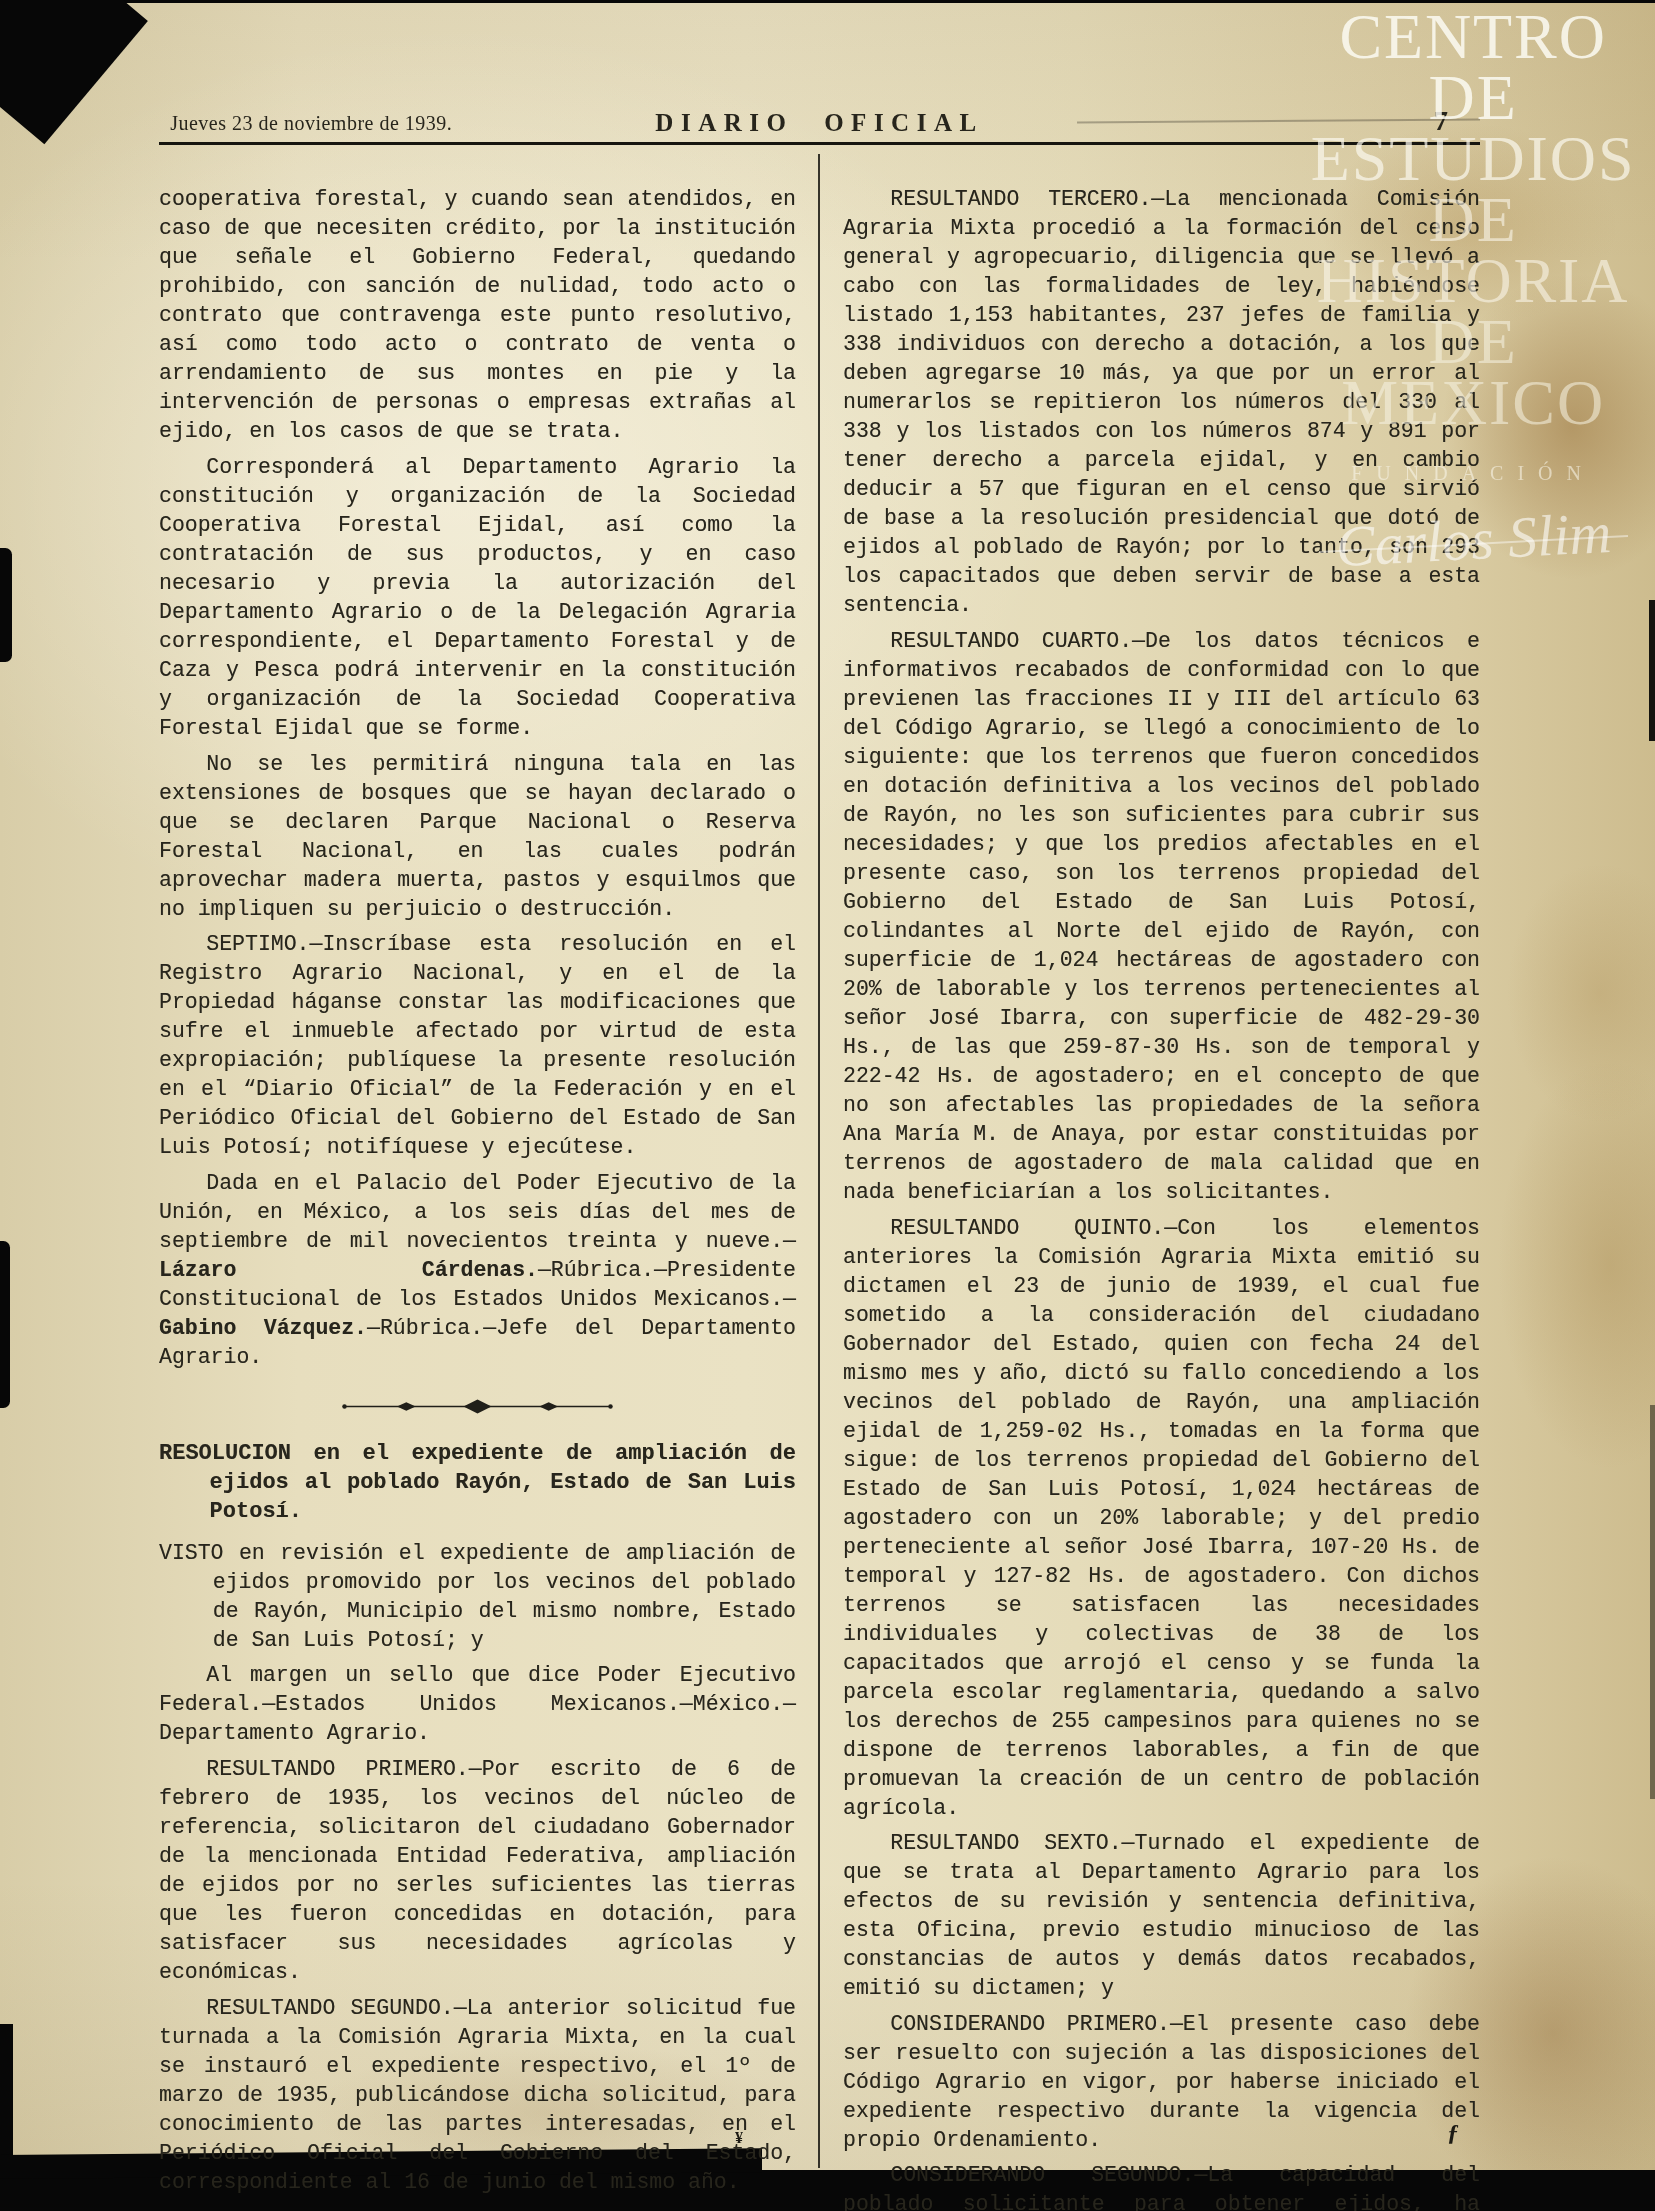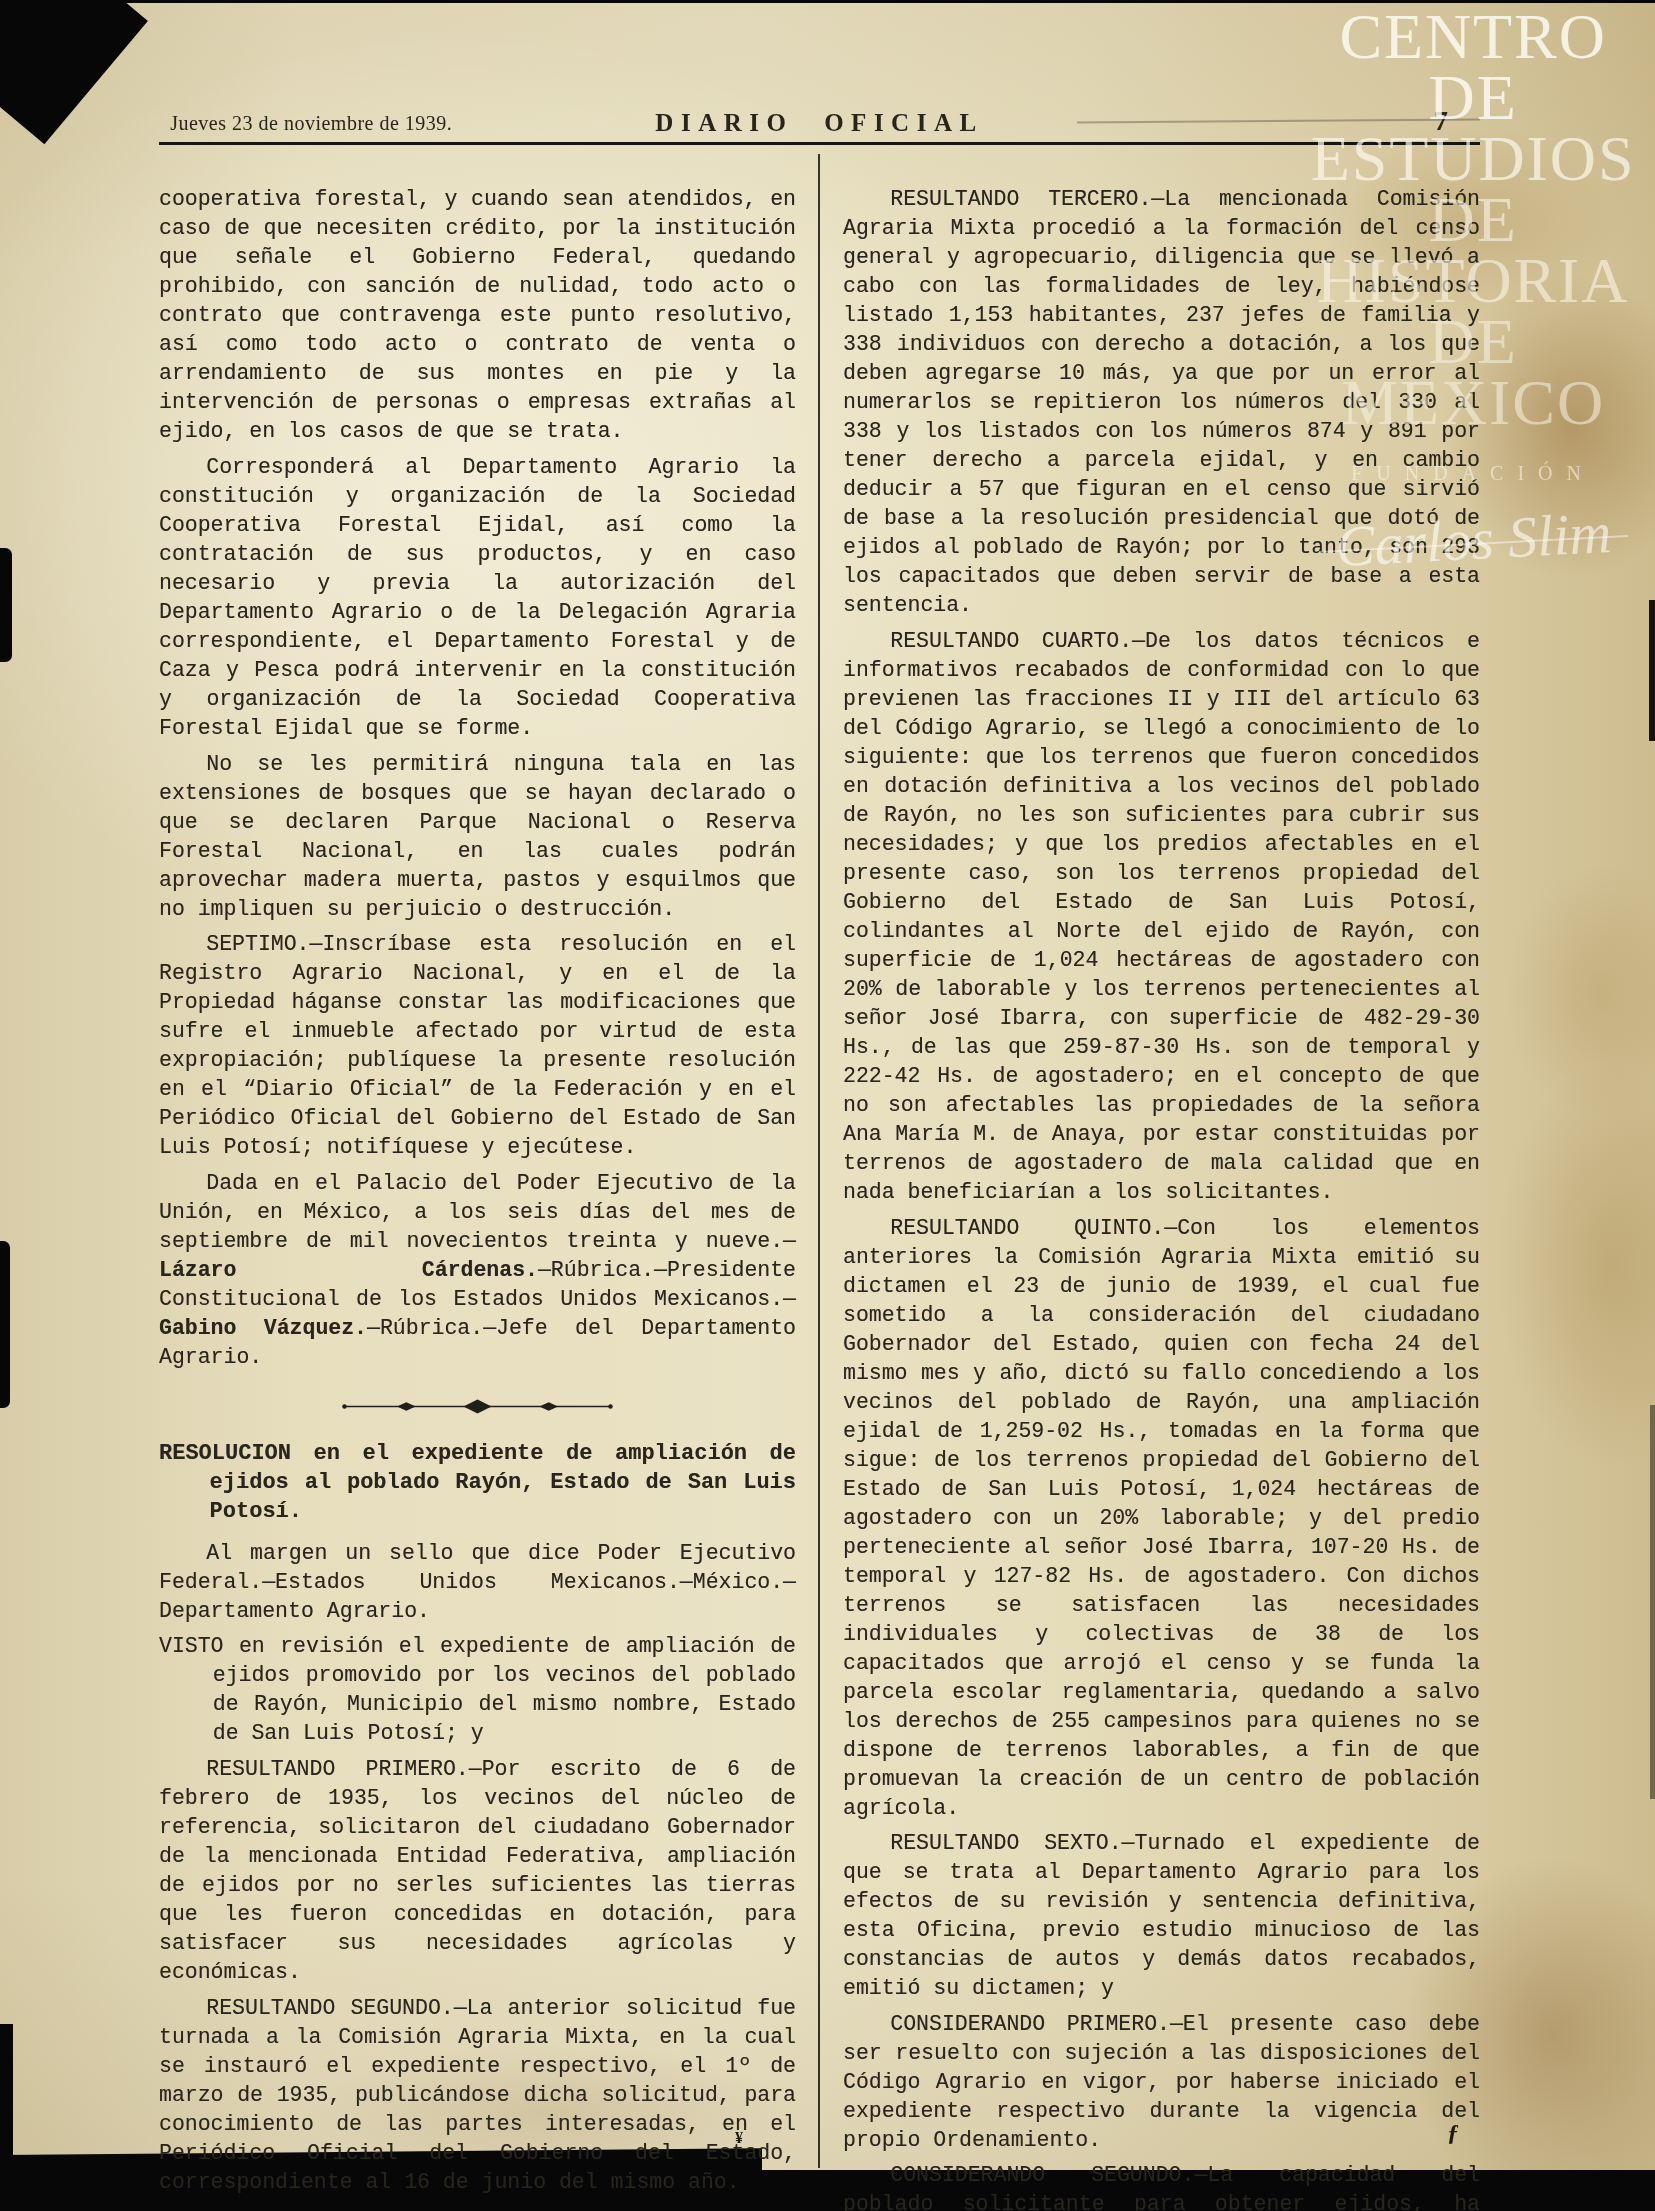--- a/index.html
+++ b/index.html
@@ -93,22 +93,22 @@
     <svg width="281" height="17" viewBox="0 0 300 18" xmlns="http://www.w3.org/2000/svg">
       <line x1="8" y1="9" x2="292" y2="9" stroke="#201f19" stroke-width="1.6"></line>
       <polygon points="150,1.5 165,9 150,16.5 135,9" fill="#201f19"></polygon>
       <polygon points="74,4.5 84,9 74,13.5 64,9" fill="#201f19"></polygon>
       <polygon points="226,4.5 236,9 226,13.5 216,9" fill="#201f19"></polygon>
       <circle cx="8" cy="9" r="2.4" fill="#201f19"></circle>
       <circle cx="292" cy="9" r="2.4" fill="#201f19"></circle>
     </svg>
   </div>
 <p class="para heading"><b>RESOLUCION en el expediente de ampliación de ejidos al poblado Rayón, Estado de San Luis Potosí.</b></p>
+          <p class="para hanging"><span>VISTO en revisión el expediente de ampliación de ejidos promovido por los vecinos del poblado de Rayón, Municipio del mismo nombre, Estado de San Luis Potosí; y</span></p>
           <p class="para indent"><span>Al margen un sello que dice Poder Ejecutivo Federal.—Estados Unidos Mexicanos.—México.—Departamento Agrario.</span></p>
-          <p class="para hanging"><span>VISTO en revisión el expediente de ampliación de ejidos promovido por los vecinos del poblado de Rayón, Municipio del mismo nombre, Estado de San Luis Potosí; y</span></p>
           <p class="para indent"><span>RESULTANDO PRIMERO.—Por escrito de 6 de febrero de 1935, los vecinos del núcleo de referencia, solicitaron del ciudadano Gobernador de la mencionada Entidad Federativa, ampliación de ejidos por no serles suficientes las tierras que les fueron concedidas en dotación, para satisfacer sus necesidades agrícolas y económicas.</span></p>
           <p class="para indent"><span>RESULTANDO SEGUNDO.—La anterior solicitud fue turnada a la Comisión Agraria Mixta, en la cual se instauró el expediente respectivo, el 1º de marzo de 1935, publicándose dicha solicitud, para conocimiento de las partes interesadas, en el Periódico Oficial del Gobierno del Estado, correspondiente al 16 de junio del mismo año.</span></p>
         </div>
       <div class="col" id="col-right">
           <p class="para indent"><span>RESULTANDO TERCERO.—La mencionada Comisión Agraria Mixta procedió a la formación del censo general y agropecuario, diligencia que se llevó a cabo con las formalidades de ley, habiéndose listado 1,153 habitantes, 237 jefes de familia y 338 individuos con derecho a dotación, a los que deben agregarse 10 más, ya que por un error al numerarlos se repitieron los números del 330 al 338 y los listados con los números 874 y 891 por tener derecho a parcela ejidal, y en cambio deducir a 57 que figuran en el censo que sirvió de base a la resolución presidencial que dotó de ejidos al poblado de Rayón; por lo tanto, son 293 los capacitados que deben servir de base a esta sentencia.</span></p>
           <p class="para indent"><span>RESULTANDO CUARTO.—De los datos técnicos e informativos recabados de conformidad con lo que previenen las fracciones II y III del artículo 63 del Código Agrario, se llegó a conocimiento de lo siguiente: que los terrenos que fueron concedidos en dotación definitiva a los vecinos del poblado de Rayón, no les son suficientes para cubrir sus necesidades; y que los predios afectables en el presente caso, son los terrenos propiedad del Gobierno del Estado de San Luis Potosí, colindantes al Norte del ejido de Rayón, con superficie de 1,024 hectáreas de agostadero con 20% de laborable y los terrenos pertenecientes al señor José Ibarra, con superficie de 482-29-30 Hs., de las que 259-87-30 Hs. son de temporal y 222-42 Hs. de agostadero; en el concepto de que no son afectables las propiedades de la señora Ana María M. de Anaya, por estar constituidas por terrenos de agostadero de mala calidad que en nada beneficiarían a los solicitantes.</span></p>
           <p class="para indent"><span>RESULTANDO QUINTO.—Con los elementos anteriores la Comisión Agraria Mixta emitió su dictamen el 23 de junio de 1939, el cual fue sometido a la consideración del ciudadano Gobernador del Estado, quien con fecha 24 del mismo mes y año, dictó su fallo concediendo a los vecinos del poblado de Rayón, una ampliación ejidal de 1,259-02 Hs., tomadas en la forma que sigue: de los terrenos propiedad del Gobierno del Estado de San Luis Potosí, 1,024 hectáreas de agostadero con un 20% laborable; y del predio perteneciente al señor José Ibarra, 107-20 Hs. de temporal y 127-82 Hs. de agostadero. Con dichos terrenos se satisfacen las necesidades individuales y colectivas de 38 de los capacitados que arrojó el censo y se funda la parcela escolar reglamentaria, quedando a salvo los derechos de 255 campesinos para quienes no se dispone de terrenos laborables, a fin de que promuevan la creación de un centro de población agrícola.</span></p>
           <p class="para indent"><span>RESULTANDO SEXTO.—Turnado el expediente de que se trata al Departamento Agrario para los efectos de su revisión y sentencia definitiva, esta Oficina, previo estudio minucioso de las constancias de autos y demás datos recabados, emitió su dictamen; y</span></p>
           <p class="para indent"><span>CONSIDERANDO PRIMERO.—El presente caso debe ser resuelto con sujeción a las disposiciones del Código Agrario en vigor, por haberse iniciado el expediente respectivo durante la vigencia del propio Ordenamiento.</span></p>
           <p class="para indent"><span>CONSIDERANDO SEGUNDO.—La capacidad del poblado solicitante para obtener ejidos, ha quedado demostrada al comprobarse que en el mismo existen 293 individuos con derecho a dotación, los que carecen de las tierras que les son indispensables para satisfacer sus necesidades; y porque se comprobó que dicho núcleo no se</span></p>

